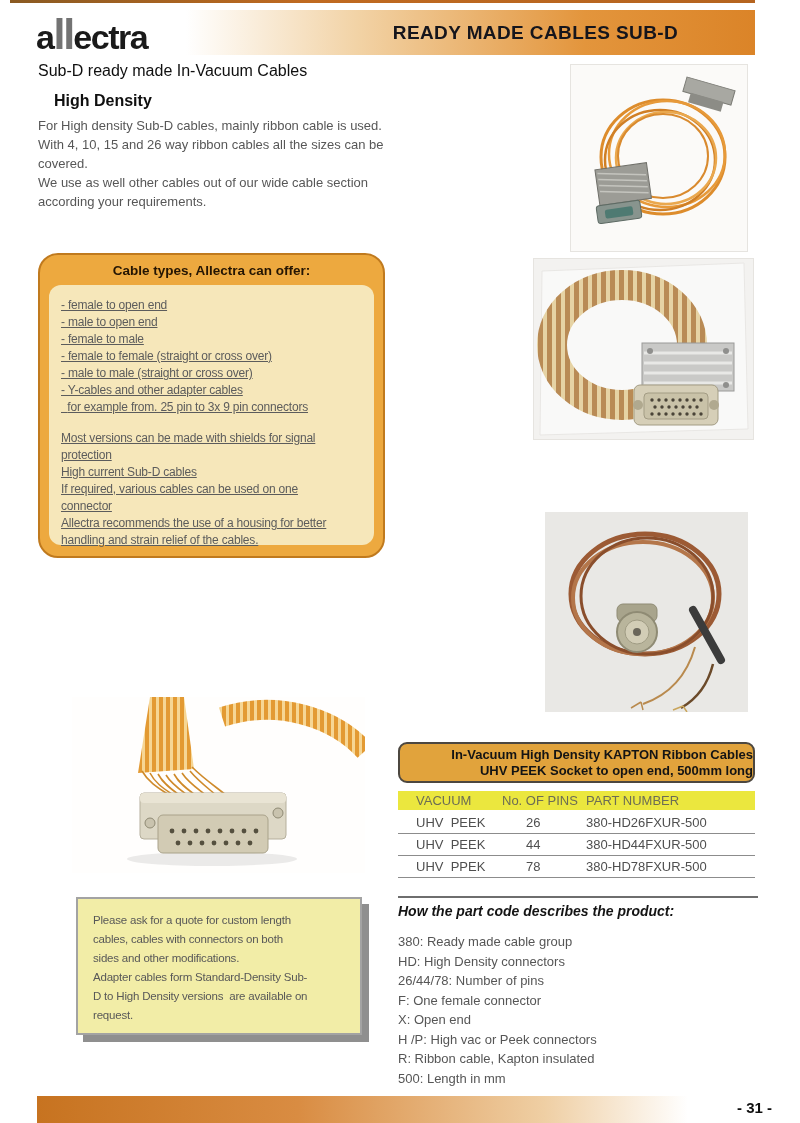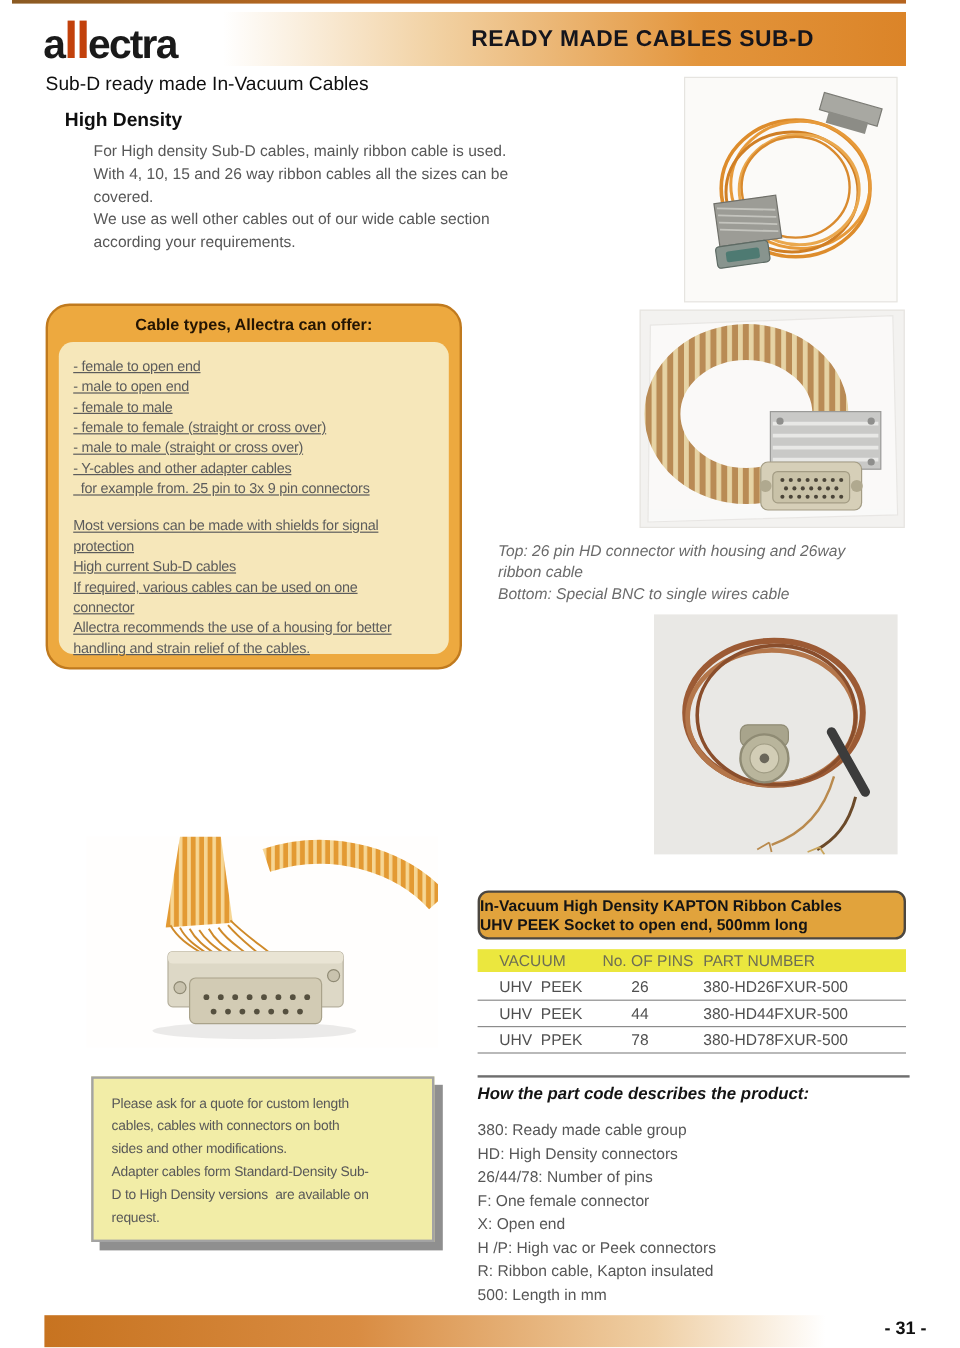--- a/index.html
+++ b/index.html
@@ -8,27 +8,27 @@
 
   
   .top-strip{position:absolute;left:10px;top:0;width:745px;height:3px;
              background:linear-gradient(90deg,#8a5a22,#c06a20 40%,#b5641f);}
   .banner{position:absolute;left:186px;top:10px;width:569px;height:45px;
           background:linear-gradient(90deg,rgba(255,255,255,0) 0%,#f2d3a6 30%,#e3953c 70%,#db8428 100%);}
   .banner-title{line-height:45px;text-align:center;padding-left:130px;
                 font-weight:bold;font-size:19px;color:#15151c;letter-spacing:.4px;}
   .logo{position:absolute;left:36px;top:10px;font-weight:bold;letter-spacing:-1.5px;
         font-size:34px;color:#1a1a1a;line-height:48px;}
-  .logo .ll{color:#c2410c;font-size:43px;letter-spacing:-2px;}
+  .logo .ll{color:#737373;font-size:43px;letter-spacing:-2px;}
 
   
   .h-main{position:absolute;left:38px;top:62px;font-size:16px;font-weight:normal;color:#0f0f0f;}
   .h-sub{position:absolute;left:38px;top:92px;font-size:16px;font-weight:bold;color:#0f0f0f;margin-left:16px;}
   .intro{position:absolute;left:38px;top:116px;width:440px;font-size:13px;color:#575757;line-height:19px;}
-  .intro div{white-space:pre;margin-left:40px;}
+  .intro div{white-space:pre;}
 
   
   .cable-box{position:absolute;left:38px;top:253px;width:347px;height:305px;
              background:#eda93f;border:2px solid #c07a1e;border-radius:20px;box-sizing:border-box;}
   .cable-box-title{margin-top:8px;text-align:center;font-weight:bold;font-size:13.5px;color:#241503;}
   .cable-inner{position:absolute;left:9px;right:9px;top:30px;bottom:11px;background:#f6e7ba;
                border-radius:12px;padding:12px 10px 0 12px;box-sizing:border-box;
                font-size:12px;color:#5c5c5c;line-height:17px;letter-spacing:-.2px;text-decoration:underline;}
   .cable-inner div{white-space:pre-wrap;}
   .cable-notes{margin-top:14px;}
@@ -40,21 +40,21 @@
   .photo2{left:533px;top:258px;width:219px;height:180px;background:#f3f2f0;border:1px solid #e6e4e0;}
   .photo3{left:545px;top:512px;width:203px;height:200px;background:#e9e8e5;}
   .photo4{left:72px;top:697px;width:293px;height:176px;background:#fffefd;}
   .caption{position:absolute;left:415px;top:450px;width:350px;font-style:italic;
            font-size:13px;color:#6b6b6b;line-height:18px;}
   .caption div{white-space:pre;}
 
   
   .tbl-title{position:absolute;left:398px;top:742px;width:357px;height:41px;
              background:#e1a33c;border:2px solid #4c4740;border-radius:9px;box-sizing:border-box;
-             display:flex;flex-direction:column;justify-content:center;text-align:left;
+             display:flex;flex-direction:column;justify-content:center;text-align:right;
              font-weight:bold;font-size:13px;color:#141414;line-height:16px;}
   .tbl-head{position:absolute;left:398px;top:791px;width:357px;height:19px;background:#ebe73e;
             display:grid;grid-template-columns:86px 84px 1fr;padding-left:18px;box-sizing:border-box;
             font-size:13px;color:#6d6d54;align-items:center;white-space:pre;}
   .tbl-body{position:absolute;left:398px;top:812px;width:357px;font-size:13px;color:#4f4f4f;}
   .t-row{display:grid;grid-template-columns:86px 60px 1fr;padding-left:18px;height:21px;
          align-items:center;border-bottom:1px solid #8c8c8c;white-space:pre;}
   .t-row .c1{text-align:left;padding-left:24px;}
   .t-row .c2{padding-left:24px;}
 
@@ -169,25 +169,20 @@
             <circle cx="139" cy="155" r="1.7"></circle>
             <circle cx="146" cy="155" r="1.7"></circle>
             <circle cx="153" cy="155" r="1.7"></circle>
             <circle cx="160" cy="155" r="1.7"></circle>
             <circle cx="167" cy="155" r="1.7"></circle>
         </g>
       </g>
     </svg>
   </div>
 
-  <div class="caption">
-      <div>Top: 26 pin HD connector with housing and 26way</div>
-      <div>ribbon cable</div>
-      <div>Bottom: Special BNC to single wires cable</div>
-    </div>
 
   <div class="photo photo3">
     <svg width="203" height="200" viewBox="0 0 203 200">
       <g fill="none">
         <ellipse cx="100" cy="82" rx="74" ry="60" stroke="#9c5a34" stroke-width="5"></ellipse>
         <ellipse cx="98" cy="86" rx="70" ry="56" stroke="#b4764a" stroke-width="4"></ellipse>
         <ellipse cx="102" cy="84" rx="66" ry="58" stroke="#8a4e2c" stroke-width="3"></ellipse>
       </g>
       <g>
         <rect x="72" y="92" width="40" height="18" rx="6" fill="#a8a48c" stroke="#8f8b74"></rect>

